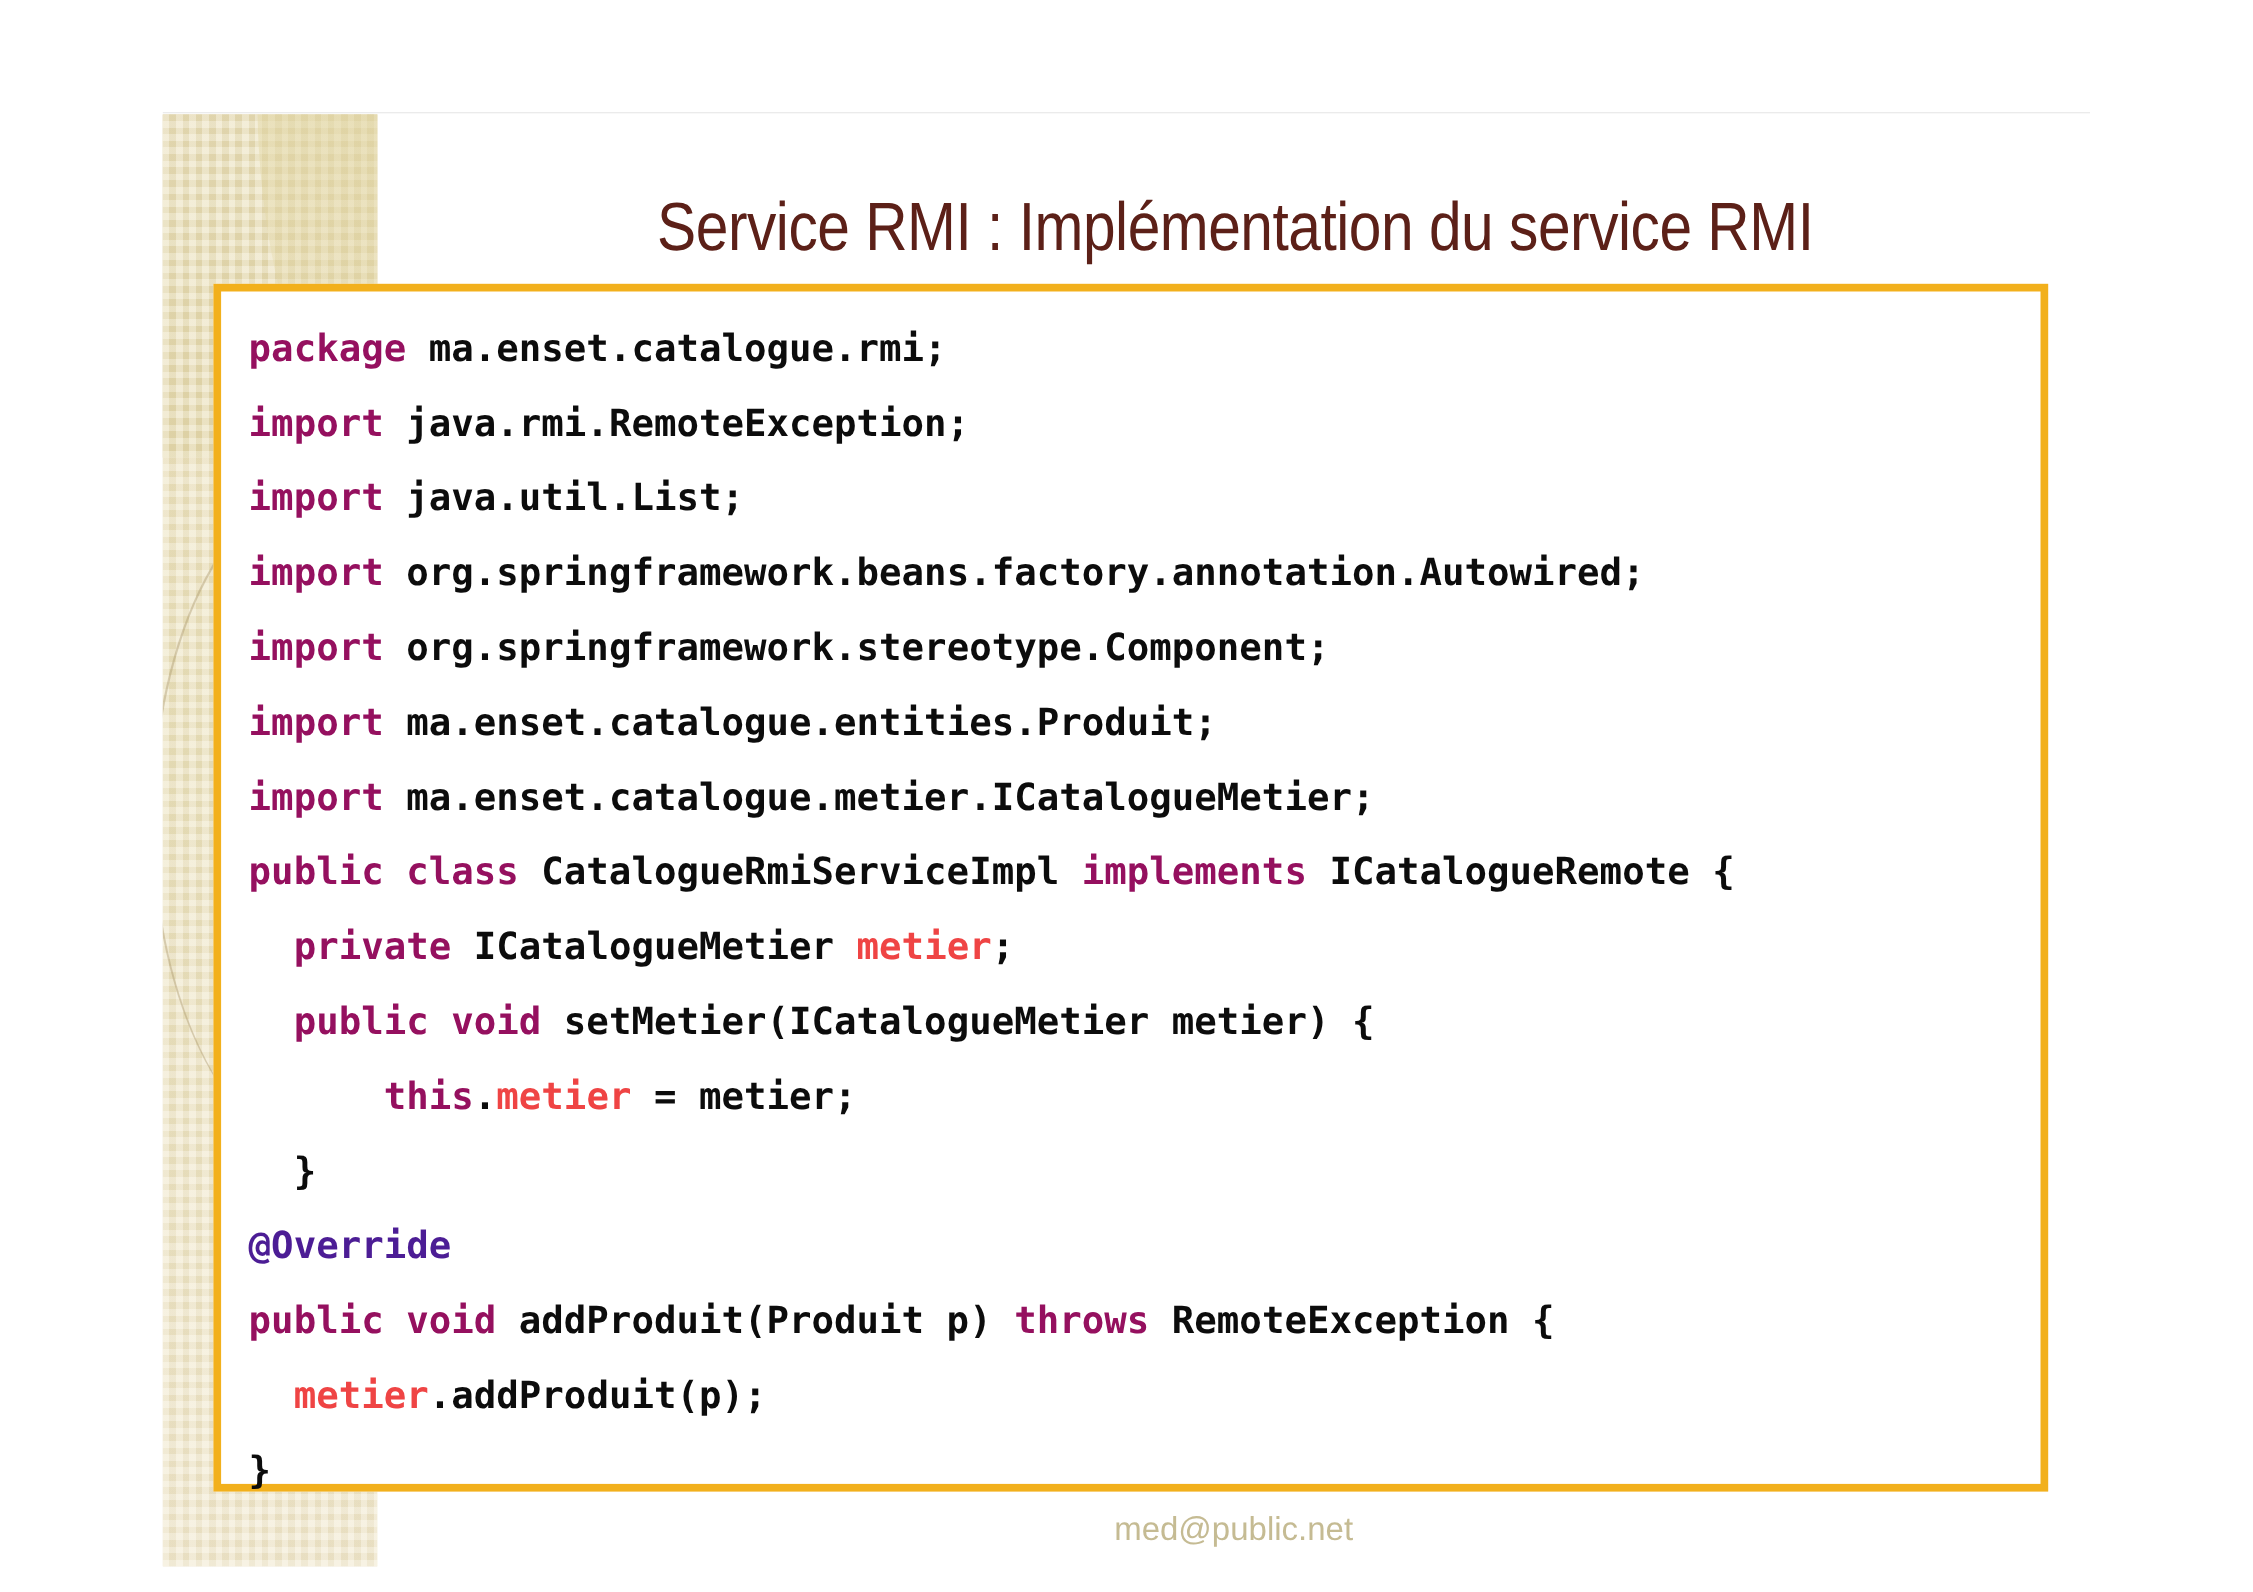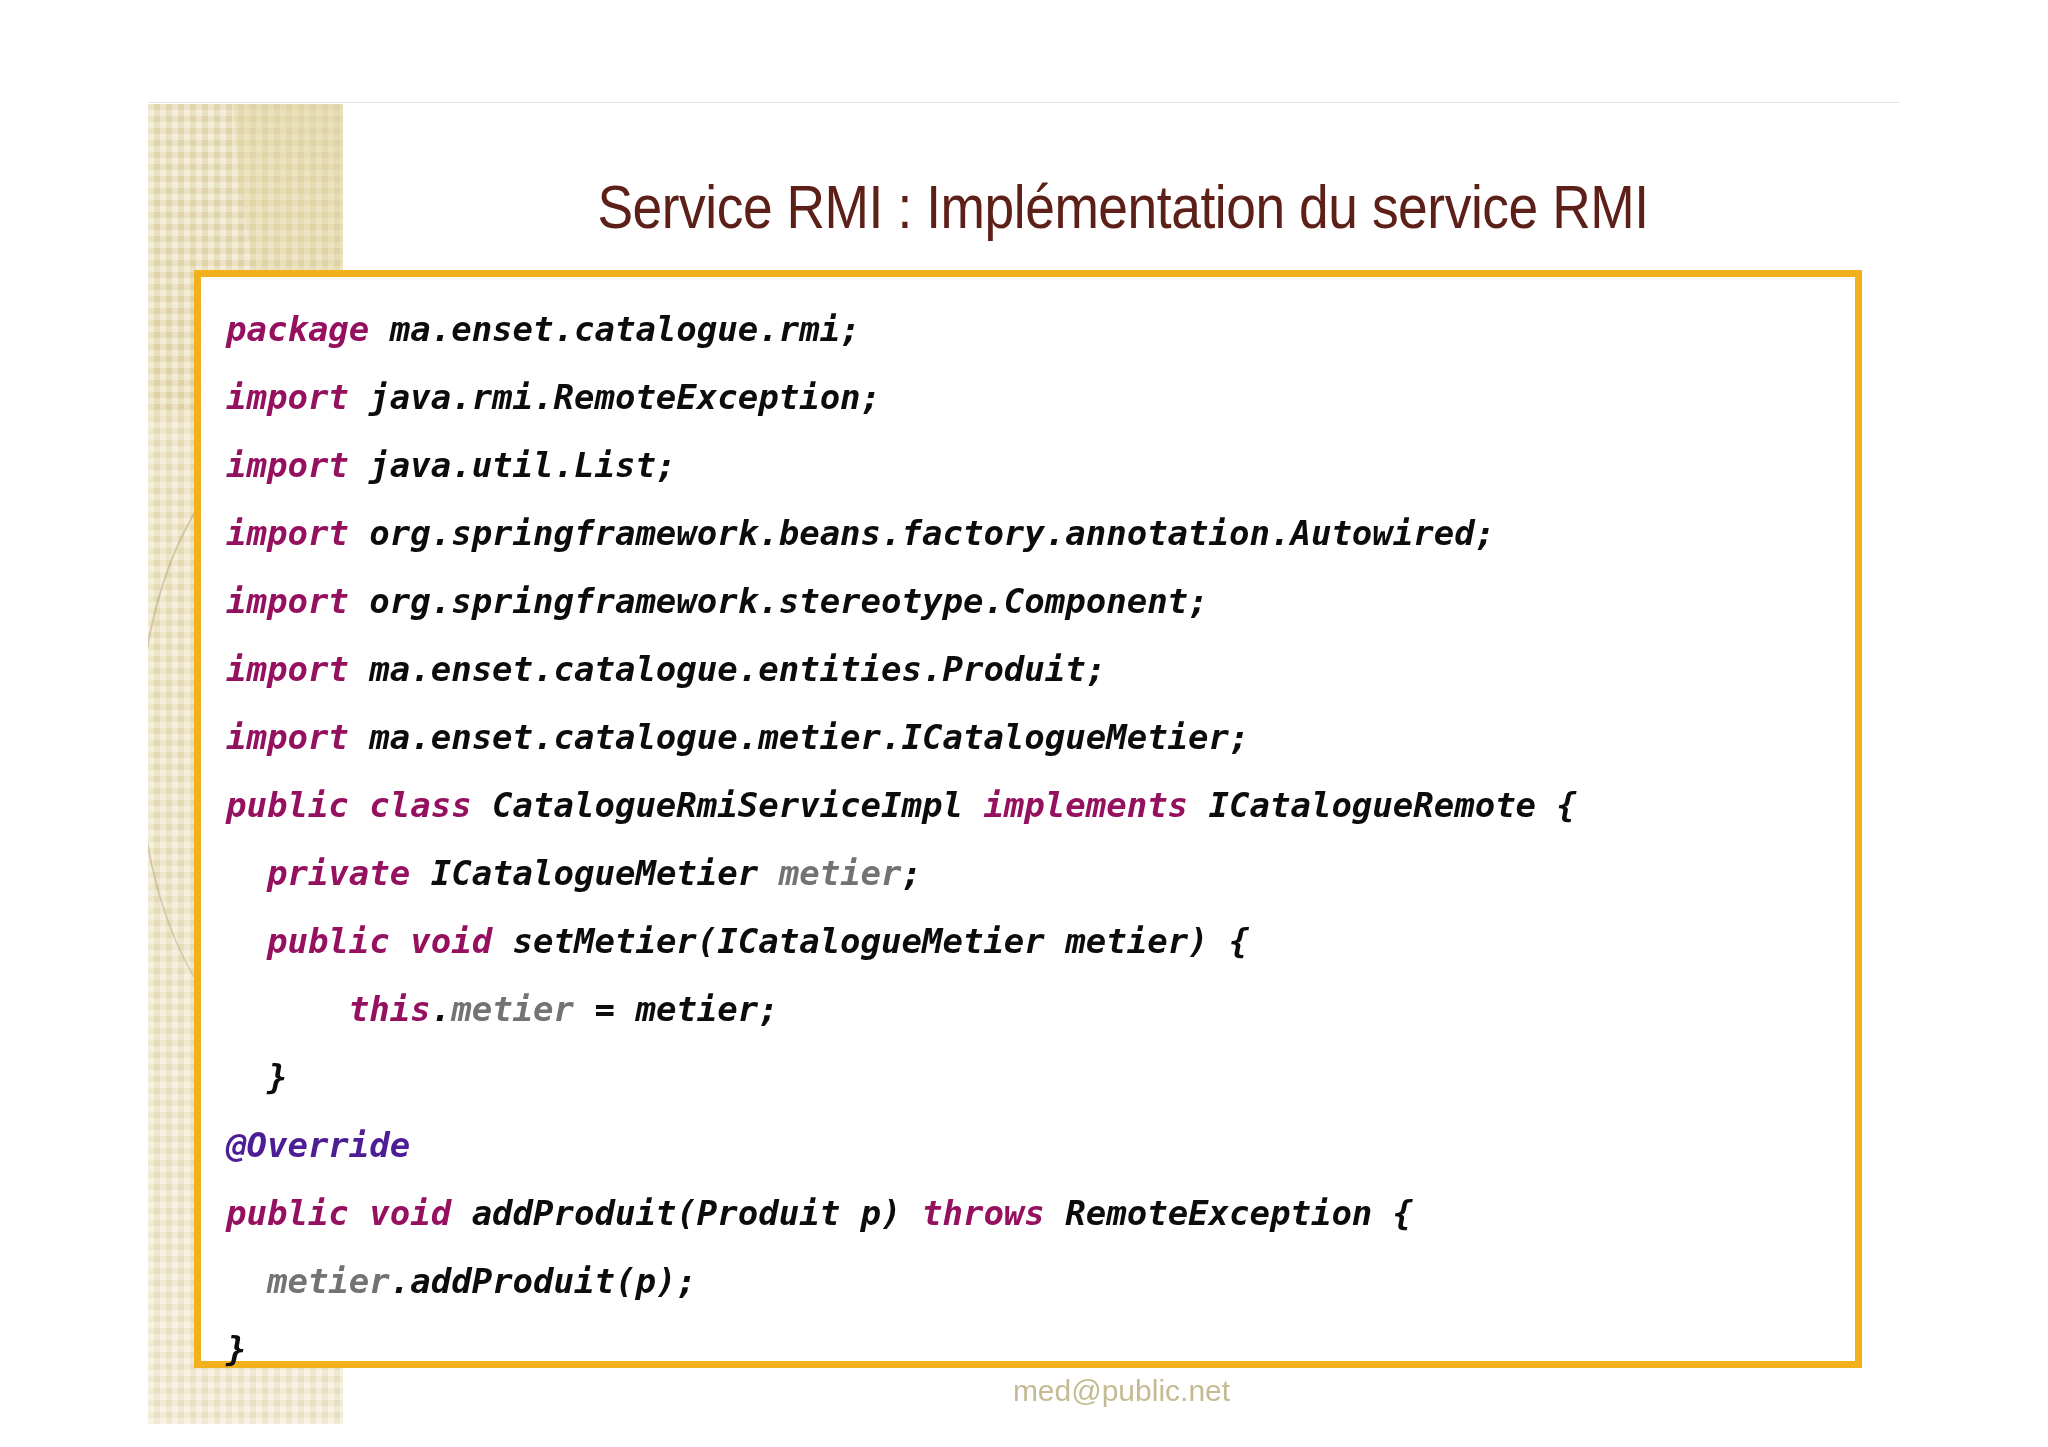--- a/index.html
+++ b/index.html
@@ -87,39 +87,38 @@
     font-size:62px;
     font-weight:400;
     letter-spacing:-.5px;
     white-space:nowrap;
     transform:scaleX(.86);
     transform-origin:center center;
   }
 
   
   .code-box{
-    position:absolute;left:194px;top:226px;
+    position:absolute;left:194px;top:214px;
     width:1668px;height:1098px;
     box-sizing:border-box;
     background:#ffffff;
     border:7px solid #f2b01c;
-    font-style:italic;
   }
   .code-lines{
     position:absolute;left:25px;top:18px;right:8px;
     font-family:"DejaVu Sans Mono","Liberation Mono",monospace;
     font-size:34px;
     font-weight:700;
     line-height:68px;
     color:#0c0c0c;
     white-space:pre;
   }
   .code-line{ white-space:pre; }
   .kw   { color:#95105f; }
-  .var  { color:#737373; }
+  .var  { color:#ef4444; }
   .anno { color:#4c1d95; }
   .pl   { color:#0c0c0c; }
 
   
   .footer{
     position:absolute;left:343px;top:1330px;width:1557px;
     text-align:center;
     color:#c5bb93;
     font-family:"Liberation Sans",sans-serif;
     font-size:30px;

